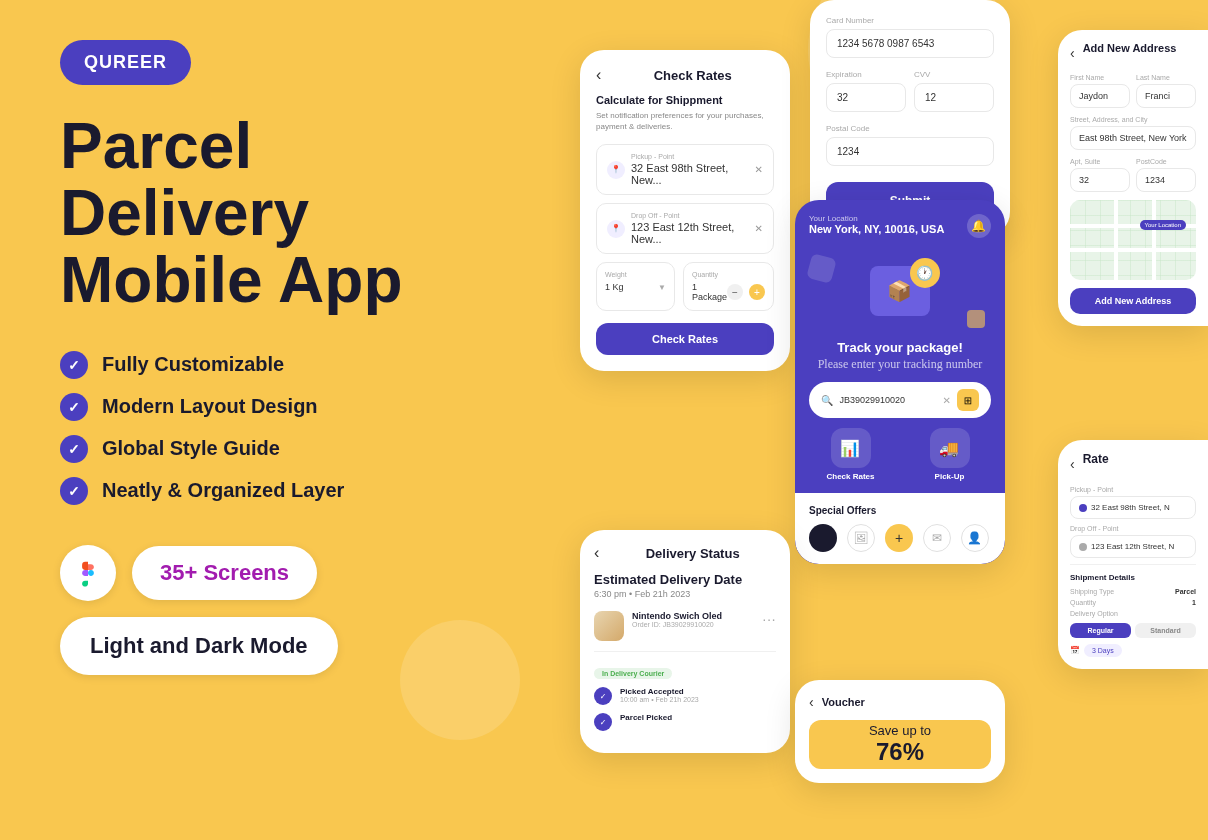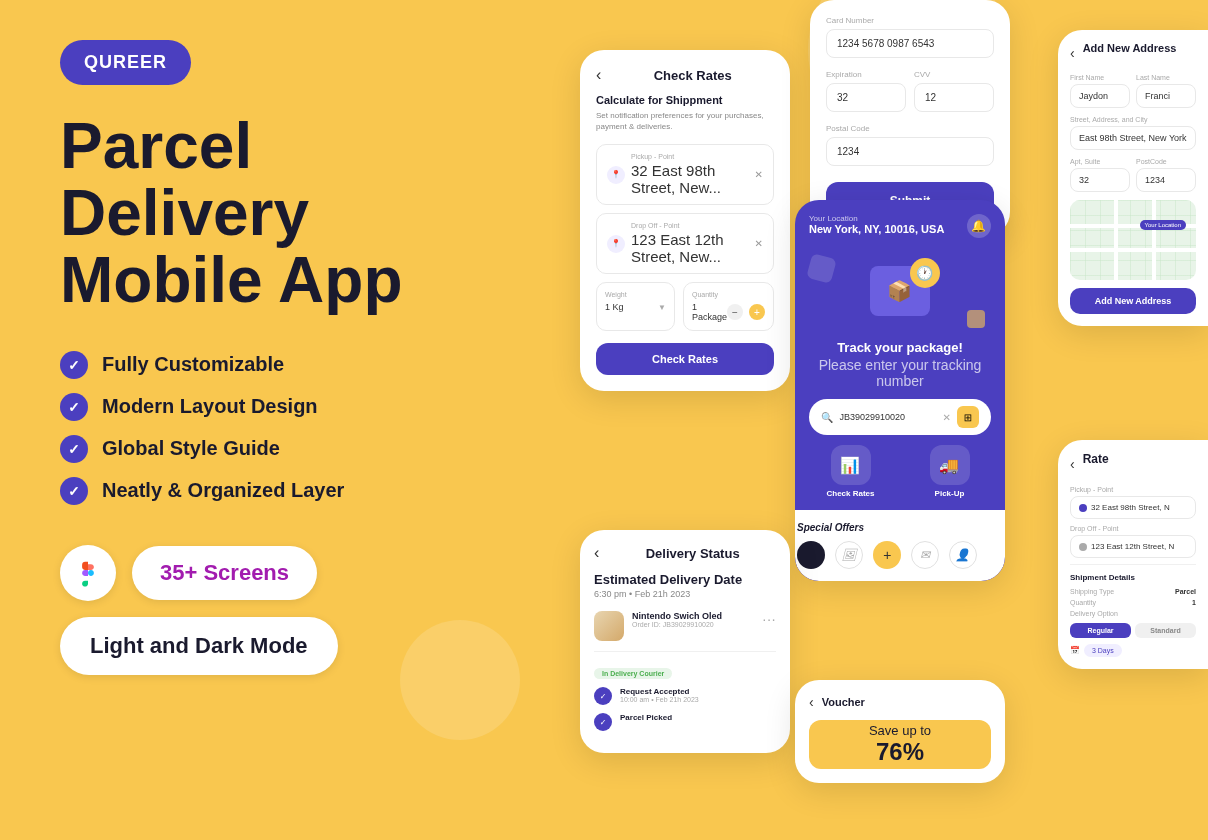--- a/index.html
+++ b/index.html
@@ -178,21 +178,21 @@
       justify-content: space-between;
     }
 
     .location-label {
       font-size: 7px;
       color: #aaa;
       margin-bottom: 2px;
     }
 
     .location-value {
-      font-size: 15px;
+      font-size: 11px;
       color: #333;
       font-weight: 500;
     }
 
     .location-icon {
       width: 18px;
       height: 18px;
       border-radius: 50%;
       background: #f0eeff;
       display: flex;
@@ -401,22 +401,23 @@
       color: white;
     }
 
     .track-main-title {
       font-size: 13px;
       font-weight: 700;
       margin-bottom: 2px;
     }
 
     .track-subtitle {
-      font-size: 14px;
+      font-size: 12px;
       opacity: 0.7;
+      font-family: Liberation Serif, serif;
     }
 
     .track-search {
       margin: 0 14px 10px;
       background: white;
       border-radius: 20px;
       padding: 7px 12px;
       display: flex;
       align-items: center;
       justify-content: space-between;
@@ -485,22 +486,21 @@
 
     .track-action-label {
       font-size: 8px;
       color: white;
       font-weight: 600;
     }
 
     .special-offers {
       background: white;
       border-radius: 0 0 24px 24px;
-      padding: 12px 2px;
-      font-style: italic;
+      padding: 12px 14px;
     }
 
     .special-offers-title {
       font-size: 10px;
       font-weight: 700;
       color: #1a1a2e;
       margin-bottom: 8px;
     }
 
     .offers-row {
@@ -1125,21 +1125,21 @@
         <div class="delivery-item-id">Order ID: JB39029910020</div>
       </div>
       <span class="delivery-dots">···</span>
     </div>
 
     <div class="status-badge">In Delivery Courier</div>
 
     <div class="timeline-item">
       <div class="timeline-icon">✓</div>
       <div class="timeline-info">
-        <div class="timeline-title">Request Accepted</div>
+        <div class="timeline-title">Picked Accepted</div>
         <div class="timeline-time">10:00 am • Feb 21h 2023</div>
       </div>
     </div>
 
     <div class="timeline-item">
       <div class="timeline-icon">✓</div>
       <div class="timeline-info">
         <div class="timeline-title">Parcel Picked</div>
       </div>
     </div>

